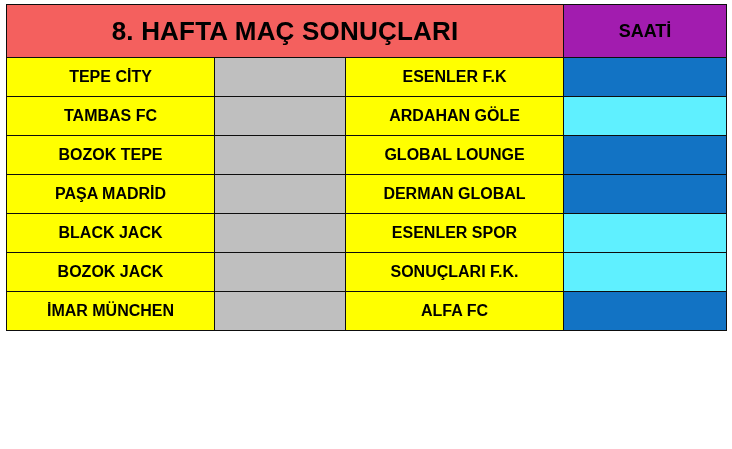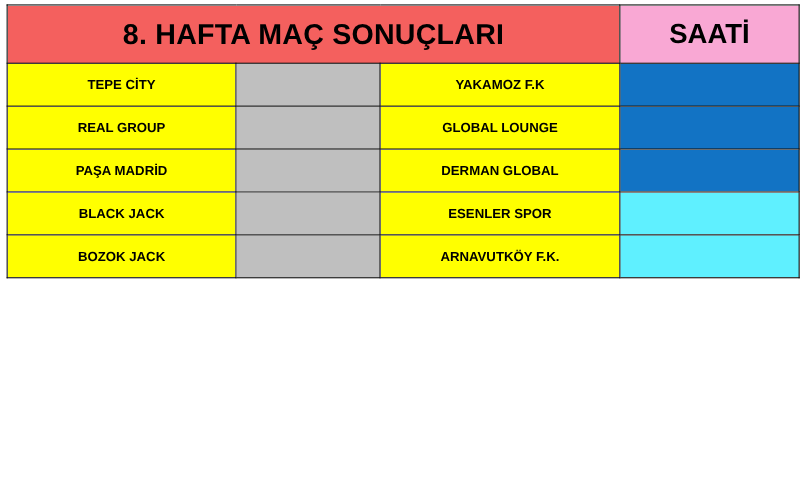--- a/index.html
+++ b/index.html
@@ -45,28 +45,28 @@
   
   tr.header-row td {
     height: 52px;
   }
   td.title-cell {
     background: #f4605e;
     font-size: 26px;
     letter-spacing: 0.2px;
   }
   td.time-header-cell {
-    background: #f9a8d4;
-    font-size: 25px;
+    background: #a21caf;
+    font-size: 18px;
   }
 
   
   tr.match-row td {
     height: 38px;
-    font-size: 12px;
+    font-size: 16px;
   }
   td.team-cell {
     background: #ffff00;
   }
   td.score-cell {
     background: #bfbfbf;
   }
   td.time-cell-dark {
     background: #1273c4;
   }
@@ -87,27 +87,33 @@
     </colgroup>
     <tbody>
       <tr class="header-row">
         <td class="title-cell" colspan="3">8. HAFTA MAÇ SONUÇLARI</td>
         <td class="time-header-cell">SAATİ</td>
       </tr>
 
       <tr class="match-row">
         <td class="team-cell">TEPE CİTY</td>
         <td class="score-cell"></td>
-        <td class="team-cell">YAKAMOZ F.K</td>
+        <td class="team-cell">ESENLER F.K</td>
         <td class="time-cell-dark"></td>
       </tr>
 
+      <tr class="match-row">
+        <td class="team-cell">TAMBAS FC</td>
+        <td class="score-cell"></td>
+        <td class="team-cell">ARDAHAN GÖLE</td>
+        <td class="time-cell-light"></td>
+      </tr>
 
       <tr class="match-row">
-        <td class="team-cell">REAL GROUP</td>
+        <td class="team-cell">BOZOK TEPE</td>
         <td class="score-cell"></td>
         <td class="team-cell">GLOBAL LOUNGE</td>
         <td class="time-cell-dark"></td>
       </tr>
 
       <tr class="match-row">
         <td class="team-cell">PAŞA MADRİD</td>
         <td class="score-cell"></td>
         <td class="team-cell">DERMAN GLOBAL</td>
         <td class="time-cell-dark"></td>
@@ -118,20 +124,26 @@
         <td class="score-cell"></td>
         <td class="team-cell">ESENLER SPOR</td>
         <td class="time-cell-light"></td>
       </tr>
 
 
 
       <tr class="match-row">
         <td class="team-cell">BOZOK JACK</td>
         <td class="score-cell"></td>
-        <td class="team-cell">ARNAVUTKÖY F.K.</td>
+        <td class="team-cell">SONUÇLARI F.K.</td>
         <td class="time-cell-light"></td>
       </tr>
 
+      <tr class="match-row">
+        <td class="team-cell">İMAR MÜNCHEN</td>
+        <td class="score-cell"></td>
+        <td class="team-cell">ALFA FC</td>
+        <td class="time-cell-dark"></td>
+      </tr>
 
     </tbody>
   </table>
 </div>
 
 </body></html>

